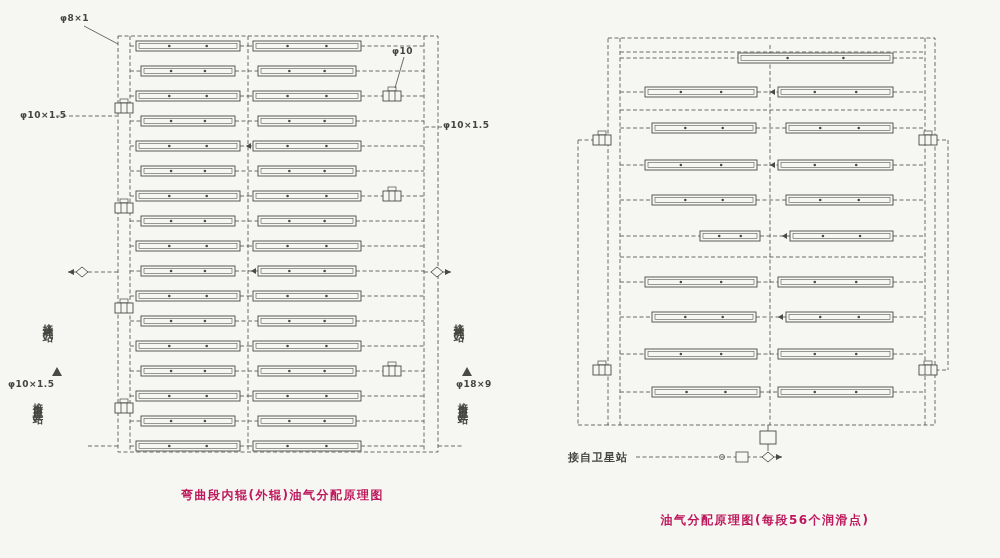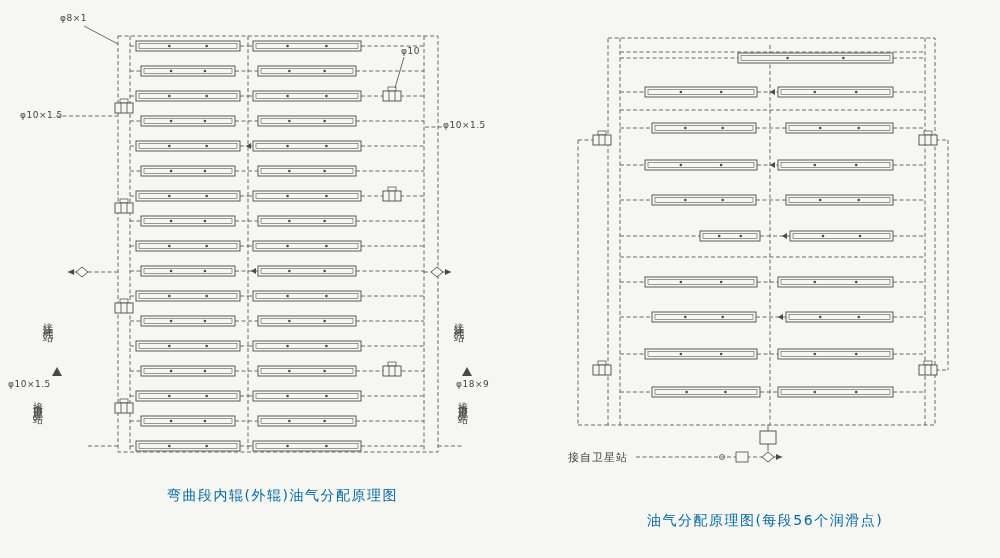--- a/index.html
+++ b/index.html
@@ -2,33 +2,33 @@
 <html><head>
 <meta charset="utf-8">
 <style>
   * { margin:0; padding:0; box-sizing:border-box; }
   html,body { width:1000px; height:558px; }
   body {
     background:#f6f6f2;
     font-family:"DejaVu Sans","Liberation Sans",sans-serif;
     position:relative; overflow:hidden; color:#3a3a36;
   }
-  .canvas { position:absolute; inset:0; }
+  .canvas { position:absolute; inset:0;font-weight:bold; }
   svg { position:absolute; left:0; top:0; }
   .lbl {
     position:absolute; font-size:9px; color:#45453f;
     white-space:nowrap; letter-spacing:0.5px;
   }
   .vlbl {
     position:absolute; writing-mode:vertical-rl; text-orientation:upright;
     font-size:10.5px; letter-spacing:3px; color:#45453f; line-height:1;
   }
   .src { font-size:11px; letter-spacing:1px; }
   .caption {
-    position:absolute; font-size:14px; color:#0369a1;
+    position:absolute; font-size:12px; color:#be185d;
     text-align:center; letter-spacing:1.5px; white-space:nowrap;
   }
 </style>
 </head>
 <body>
 
 <div class="canvas">
 
   <svg id="schematic" width="1000" height="478" viewBox="0 0 1000 478">
       <rect x="118" y="36" width="320" height="416" fill="none" stroke="#4a4a45" stroke-width="0.8" stroke-dasharray="4 2.5"></rect>
@@ -428,21 +428,21 @@
       <line x1="768" y1="444" x2="768" y2="451" stroke="#4a4a45" stroke-width="0.8"></line>
       <polygon points="762,457 768,452 774,457 768,462" fill="#f6f6f2" stroke="#4a4a45" stroke-width="0.9"></polygon>
       <line x1="774" y1="457" x2="782" y2="457" stroke="#4a4a45" stroke-width="0.8"></line>
       <polygon points="782,457 776,454 776,460" fill="#4a4a45"></polygon>
       <line x1="636" y1="457" x2="762" y2="457" stroke="#4a4a45" stroke-width="0.8" stroke-dasharray="4 2.5"></line>
       <rect x="736" y="452" width="12" height="10" fill="#f6f6f2" stroke="#4a4a45" stroke-width="0.8"></rect>
       <circle cx="722" cy="457" r="2.5" fill="none" stroke="#4a4a45" stroke-width="0.8"></circle>
     </svg>
 
   <div class="lbl" style="left:60px;top:13px">φ8×1</div>
-  <div class="lbl" style="left:401px;top:46px">φ10</div>
+  <div class="lbl" style="left:392px;top:46px">φ10</div>
   <div class="lbl" style="left:20px;top:110px">φ10×1.5</div>
   <div class="lbl" style="left:443px;top:120px">φ10×1.5</div>
   <div class="lbl" style="left:8px;top:379px">φ10×1.5</div>
   <div class="lbl" style="left:456px;top:379px">φ18×9</div>
 
   <div class="vlbl" style="left:43px;top:314px">接油气站</div>
   <div class="vlbl" style="left:454px;top:314px">接油气站</div>
   <div class="vlbl" style="left:33px;top:393px">接自卫星站</div>
   <div class="vlbl" style="left:458px;top:393px">接自卫星站</div>
 

